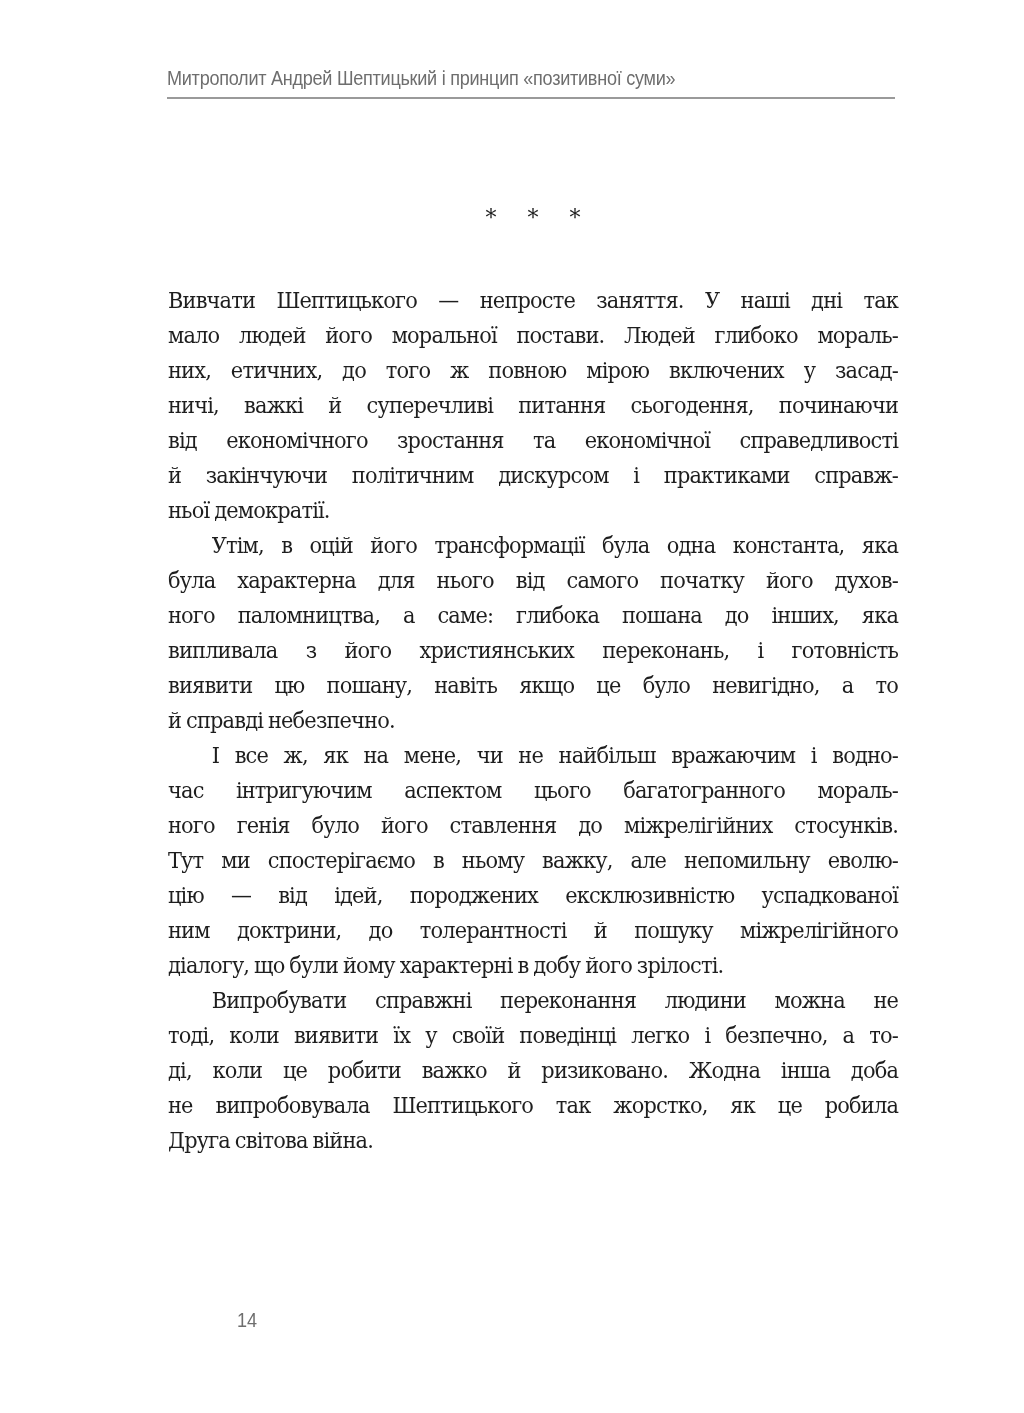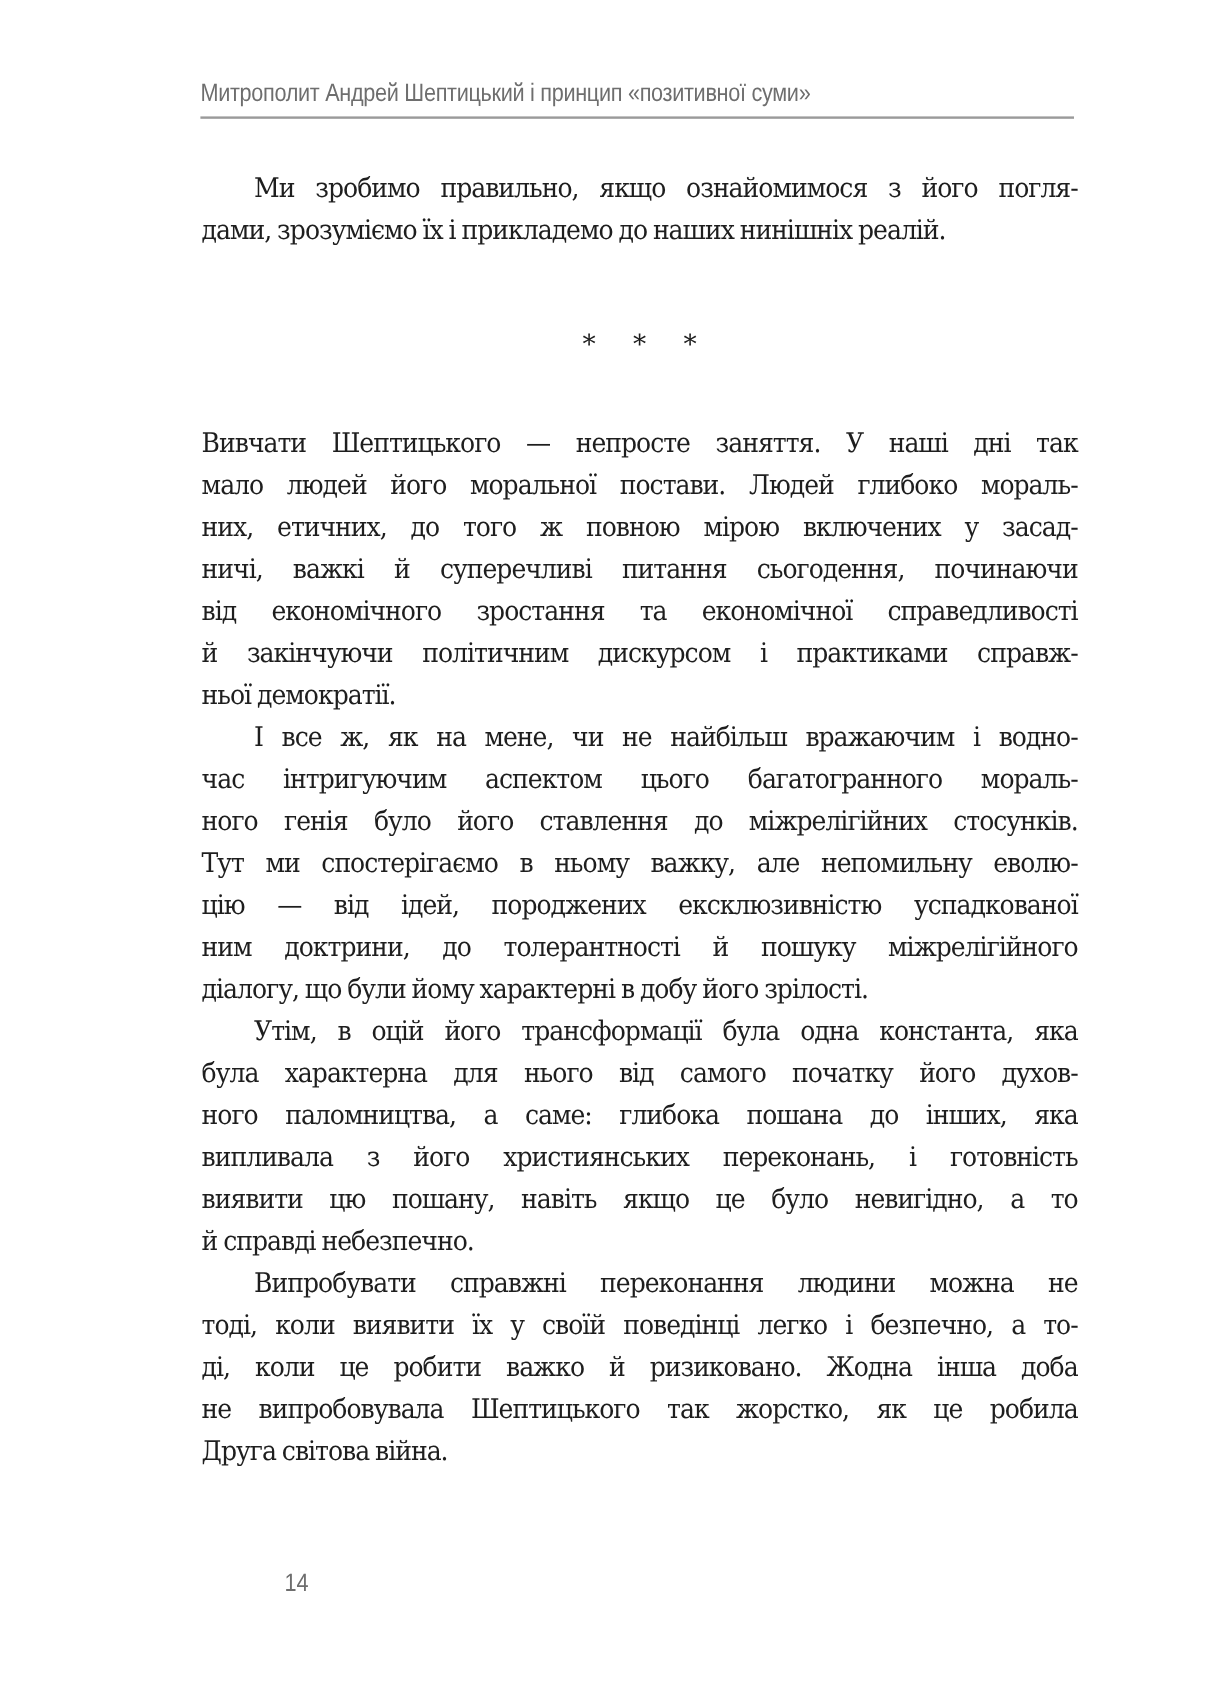--- a/index.html
+++ b/index.html
@@ -84,56 +84,52 @@
     }
   </style>
 </head>
 <body>
 
 <div class="running-head">Митрополит Андрей Шептицький і принцип «позитивної суми»</div>
 <div class="head-rule"></div>
 
 <div class="body-text">
 
-  <div>
-    <span class="line indent">Ми зробимо правильно, якщо ознайомимося з його погля-</span>
-    <span class="line last">дами, зрозуміємо їх і прикладемо до наших нинішніх реалій.</span>
-  </div>
 
   <div class="spacer-a"></div>
   <span class="asterism">* * *</span>
   <div class="spacer-b"></div>
 
   <div>
     <span class="line">Вивчати Шептицького — непросте заняття. У наші дні так</span>
     <span class="line">мало людей його моральної постави. Людей глибоко мораль-</span>
     <span class="line">них, етичних, до того ж повною мірою включених у засад-</span>
     <span class="line">ничі, важкі й суперечливі питання сьогодення, починаючи</span>
     <span class="line">від економічного зростання та економічної справедливості</span>
     <span class="line">й закінчуючи політичним дискурсом і практиками справж-</span>
     <span class="line last">ньої демократії.</span>
   </div>
 
   <div>
+    <span class="line indent">Утім, в оцій його трансформації була одна константа, яка</span>
+    <span class="line">була характерна для нього від самого початку його духов-</span>
+    <span class="line">ного паломництва, а саме: глибока пошана до інших, яка</span>
+    <span class="line">випливала з його християнських переконань, і готовність</span>
+    <span class="line">виявити цю пошану, навіть якщо це було невигідно, а то</span>
+    <span class="line last">й справді небезпечно.</span>
+  </div>
+
+  <div>
     <span class="line indent">І все ж, як на мене, чи не найбільш вражаючим і водно-</span>
     <span class="line">час інтригуючим аспектом цього багатогранного мораль-</span>
     <span class="line">ного генія було його ставлення до міжрелігійних стосунків.</span>
     <span class="line">Тут ми спостерігаємо в ньому важку, але непомильну еволю-</span>
     <span class="line">цію — від ідей, породжених ексклюзивністю успадкованої</span>
     <span class="line">ним доктрини, до толерантності й пошуку міжрелігійного</span>
     <span class="line last">діалогу, що були йому характерні в добу його зрілості.</span>
-  </div>
-
-  <div>
-    <span class="line indent">Утім, в оцій його трансформації була одна константа, яка</span>
-    <span class="line">була характерна для нього від самого початку його духов-</span>
-    <span class="line">ного паломництва, а саме: глибока пошана до інших, яка</span>
-    <span class="line">випливала з його християнських переконань, і готовність</span>
-    <span class="line">виявити цю пошану, навіть якщо це було невигідно, а то</span>
-    <span class="line last">й справді небезпечно.</span>
   </div>
 
   <div>
     <span class="line indent">Випробувати справжні переконання людини можна не</span>
     <span class="line">тоді, коли виявити їх у своїй поведінці легко і безпечно, а то-</span>
     <span class="line">ді, коли це робити важко й ризиковано. Жодна інша доба</span>
     <span class="line">не випробовувала Шептицького так жорстко, як це робила</span>
     <span class="line last">Друга світова війна.</span>
   </div>
 </div>

